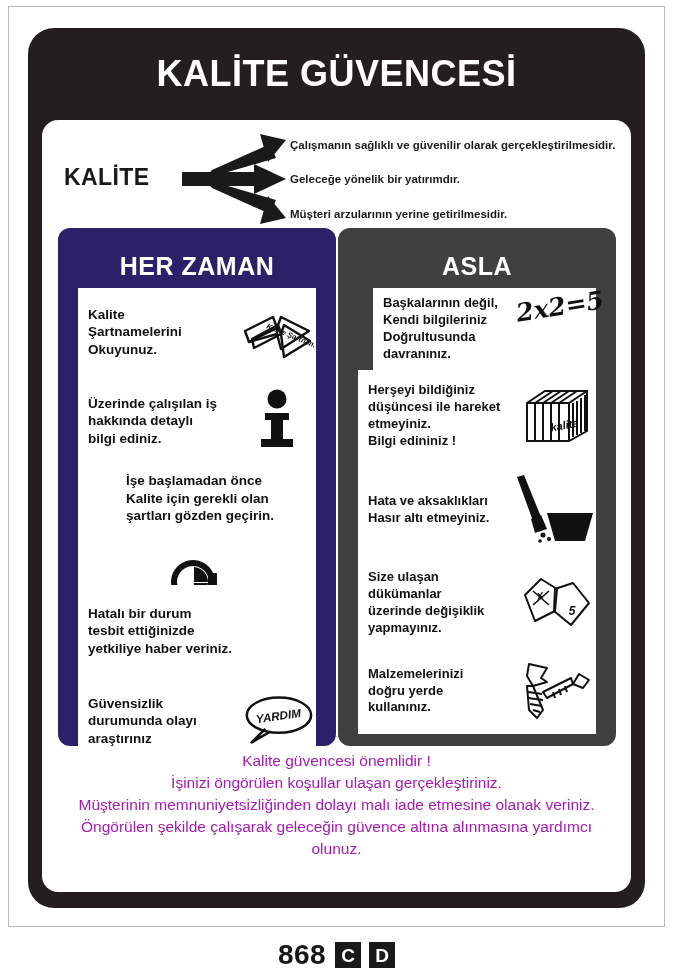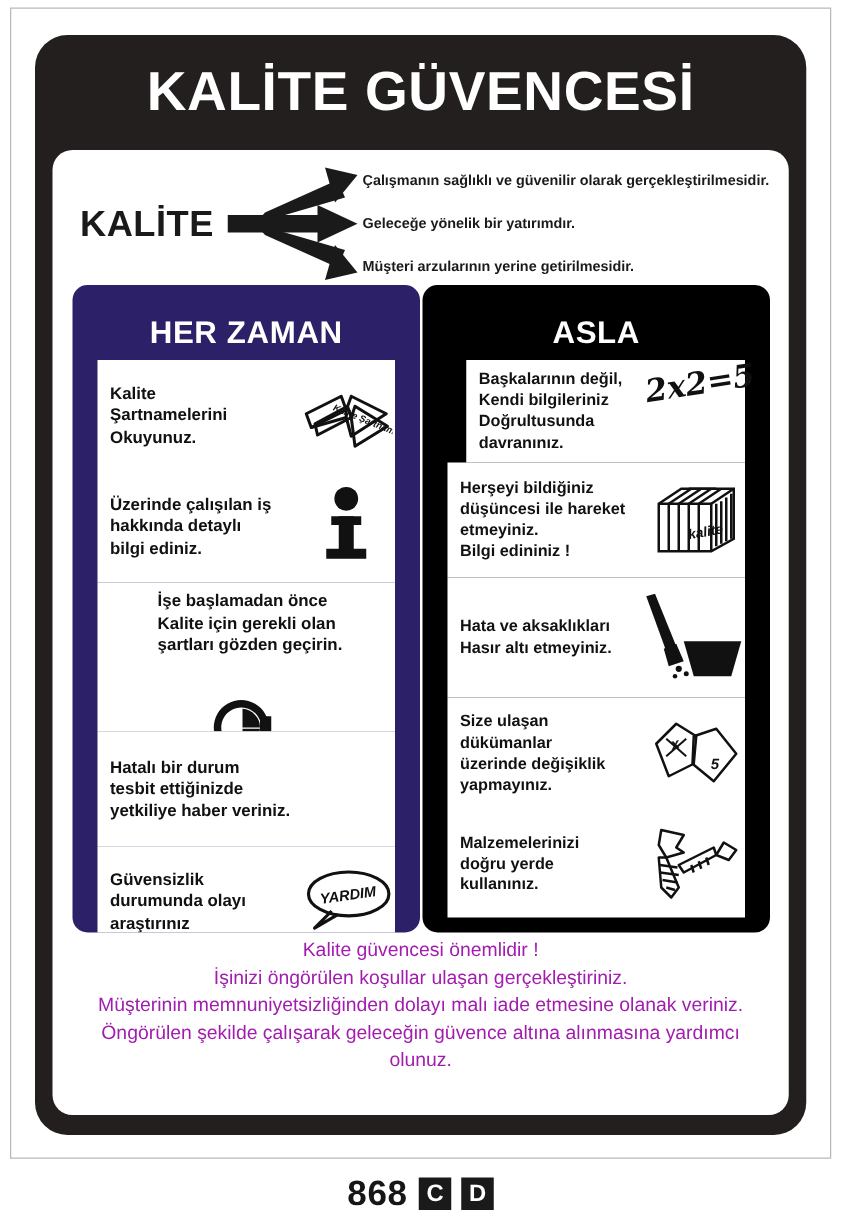--- a/index.html
+++ b/index.html
@@ -51,21 +51,21 @@
     left: 0;
     top: 0;
     width: 617px;
     height: 92px;
     display: flex;
     align-items: center;
     justify-content: center;
   }
   .title-text {
     color: #ffffff;
-    font-size: 44px;
+    font-size: 36px;
     font-weight: bold;
     letter-spacing: 0.5px;
     white-space: nowrap;
   }
 
   
   .inner {
     position: absolute;
     left: 14px;
     top: 92px;
@@ -82,21 +82,21 @@
     position: absolute;
     left: 0;
     top: 10px;
     width: 589px;
     height: 98px;
   }
   .kalite-word {
     position: absolute;
     left: 22px;
     top: 34px;
-    font-size: 29px;
+    font-size: 23px;
     font-weight: bold;
     color: #1a1a1a;
     letter-spacing: 0.4px;
   }
   .arrow-svg {
     position: absolute;
     left: 140px;
     top: 2px;
   }
   .arrow-lines {
@@ -130,21 +130,21 @@
     position: absolute;
     top: 0;
     width: 278px;
     height: 518px;
     border-radius: 12px;
     box-sizing: border-box;
     padding: 16px;
     overflow: hidden;
   }
   .col-left  { left: 16px;  background: #2c2168; }
-  .col-right { left: 296px; background: #000000; }
+  .col-right { left: 296px; background: #404040; }
 
   .col-header {
     height: 44px;
     display: flex;
     align-items: center;
     justify-content: center;
   }
   .col-header span {
     color: #ffffff;
     font-size: 25px;

